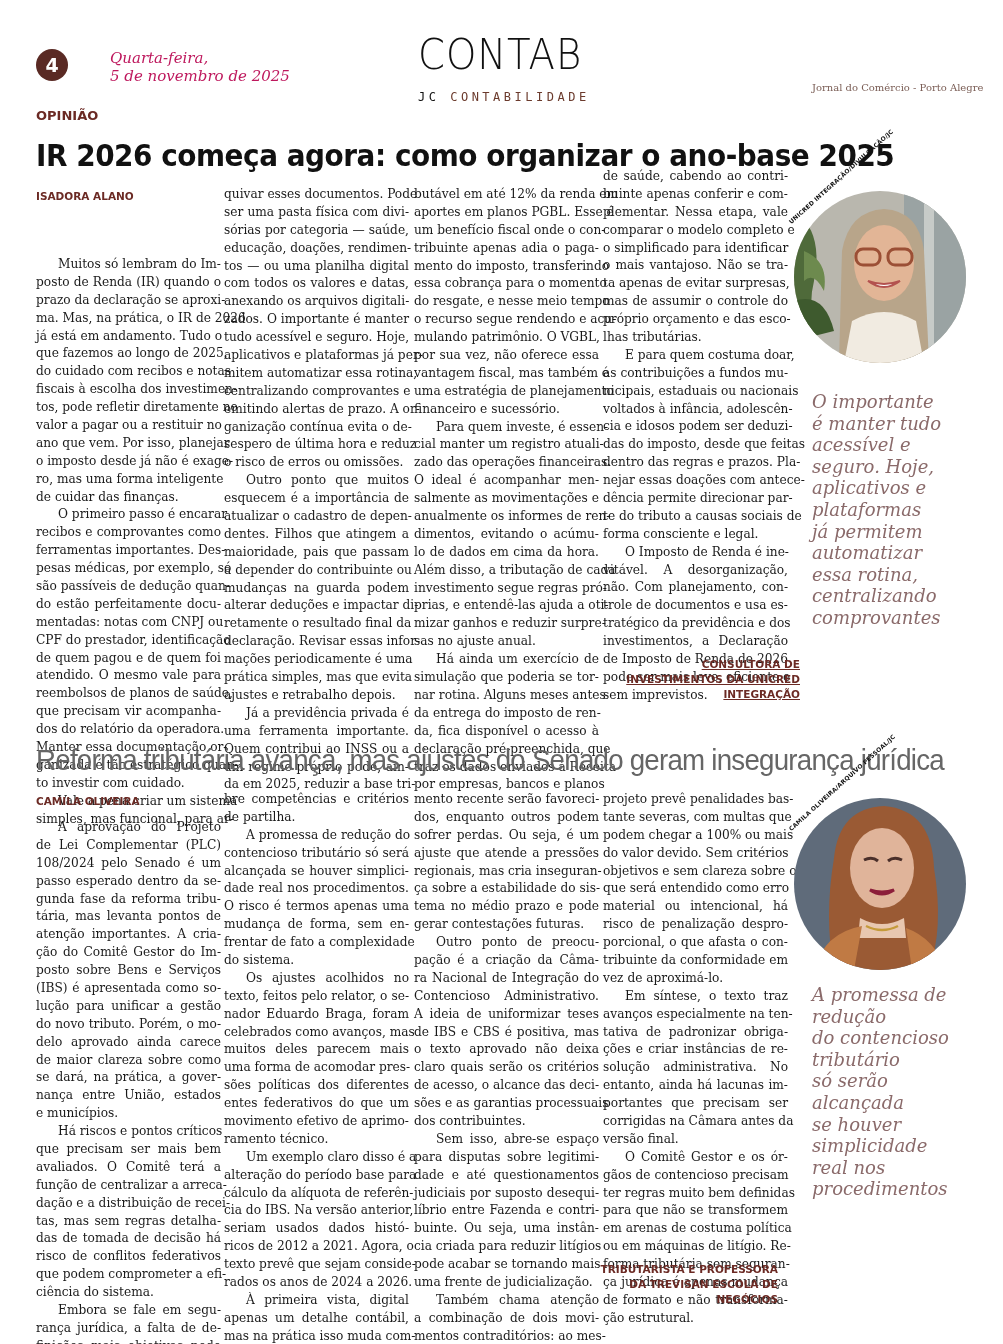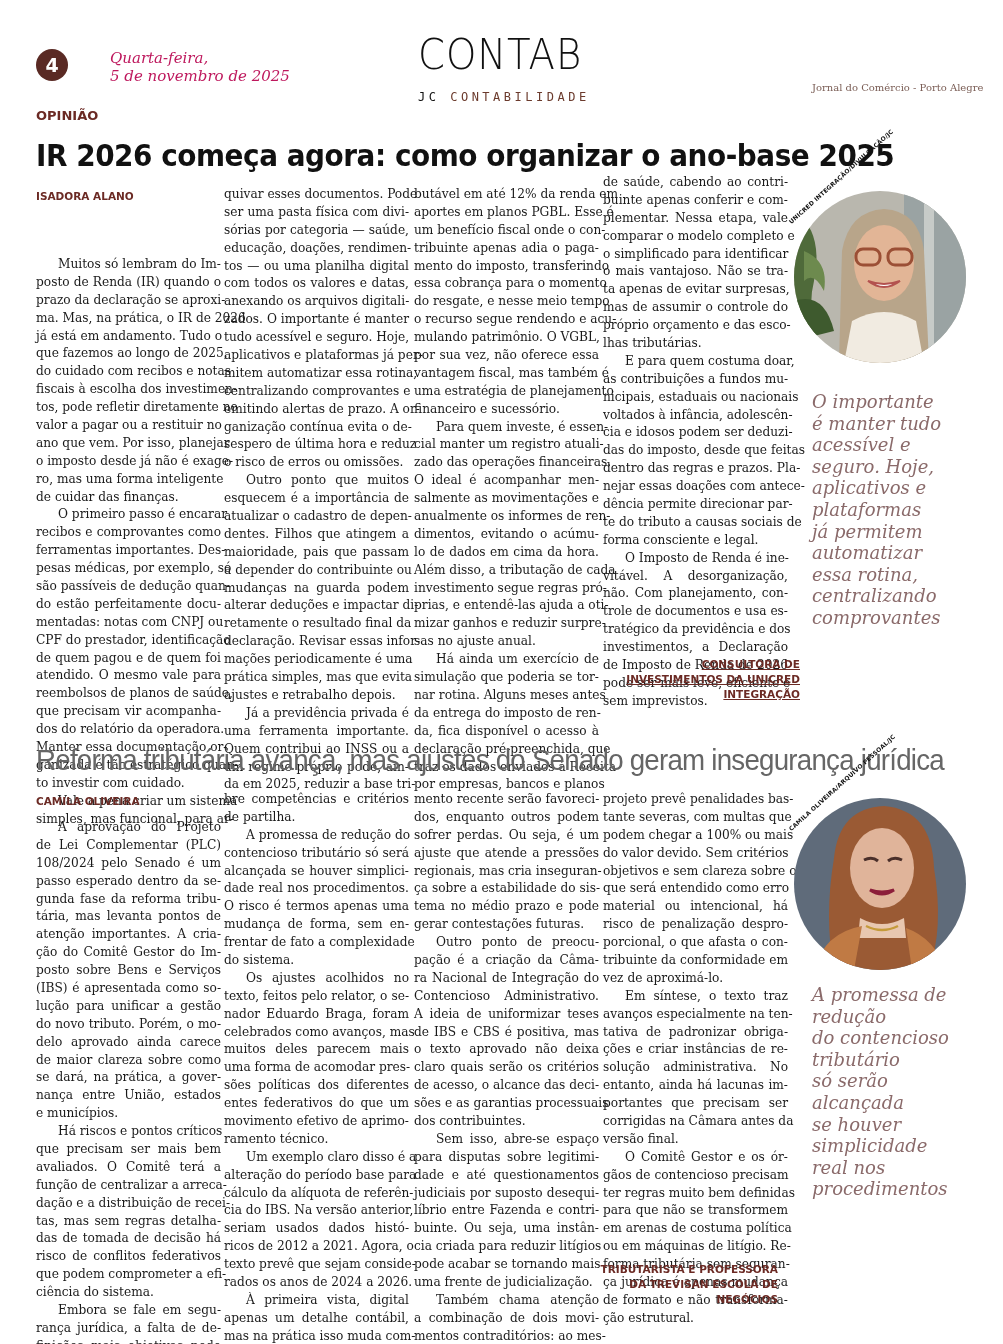--- a/index.html
+++ b/index.html
@@ -144,21 +144,21 @@
     <span class="ln last">sas no ajuste anual.</span>
     <span class="ln indent">Há ainda um exercício de</span>
     <span class="ln">simulação que poderia se tor-</span>
     <span class="ln">nar rotina. Alguns meses antes</span>
     <span class="ln">da entrega do imposto de ren-</span>
     <span class="ln">da, fica disponível o acesso à</span>
     <span class="ln">declaração pré-preenchida, que</span>
     <span class="ln">traz os dados enviados à Receita</span>
     <span class="ln">por empresas, bancos e planos</span>
   </div>
-<div class="col" style="left:603px; top:174px;">
+<div class="col" style="left:603px; top:168px;">
     <span class="ln">de saúde, cabendo ao contri-</span>
     <span class="ln">buinte apenas conferir e com-</span>
     <span class="ln">plementar. Nessa etapa, vale</span>
     <span class="ln">comparar o modelo completo e</span>
     <span class="ln">o simplificado para identificar</span>
     <span class="ln">o mais vantajoso. Não se tra-</span>
     <span class="ln">ta apenas de evitar surpresas,</span>
     <span class="ln">mas de assumir o controle do</span>
     <span class="ln">próprio orçamento e das esco-</span>
     <span class="ln last">lhas tributárias.</span>

